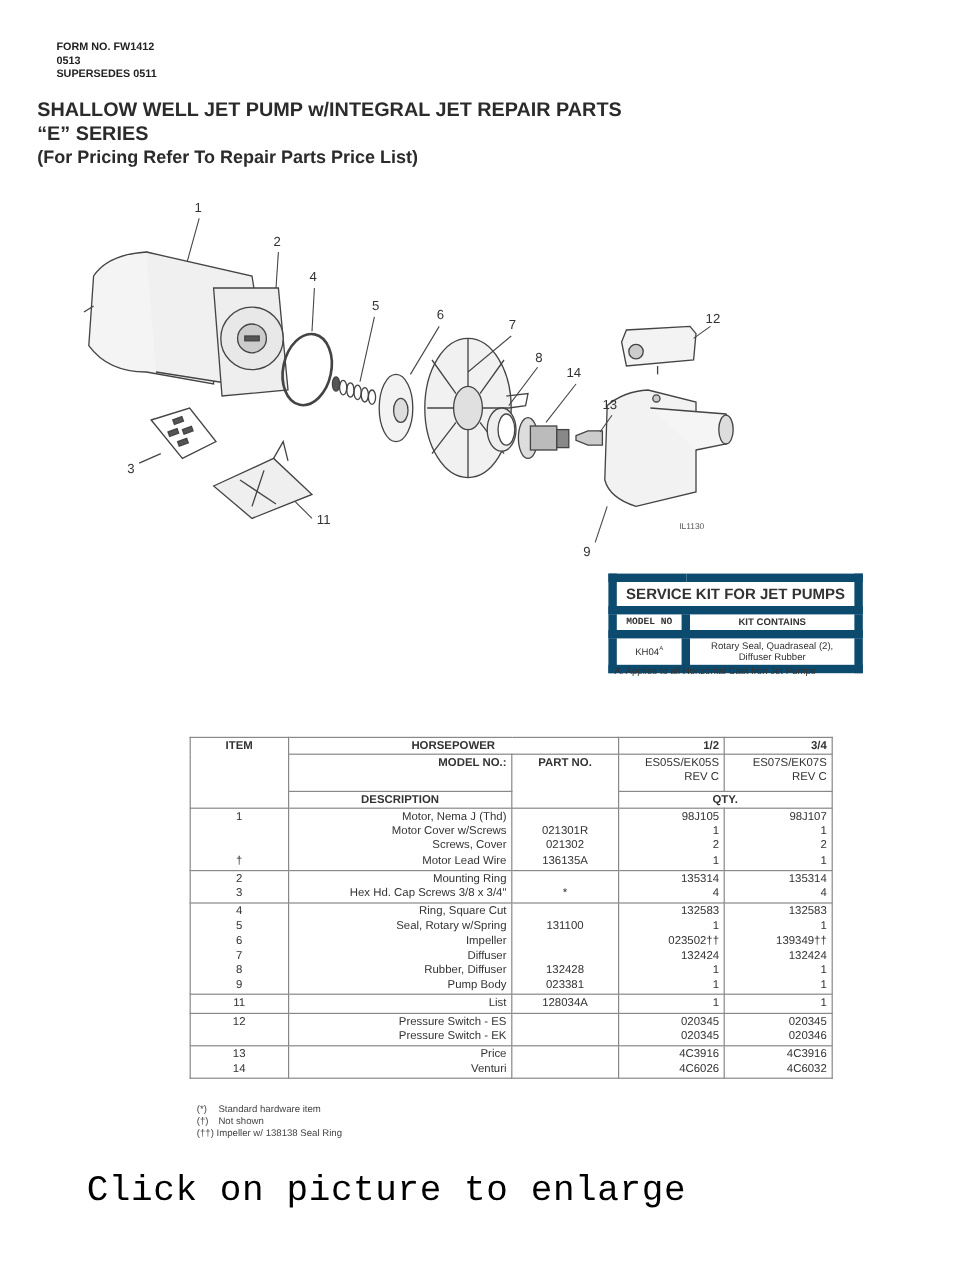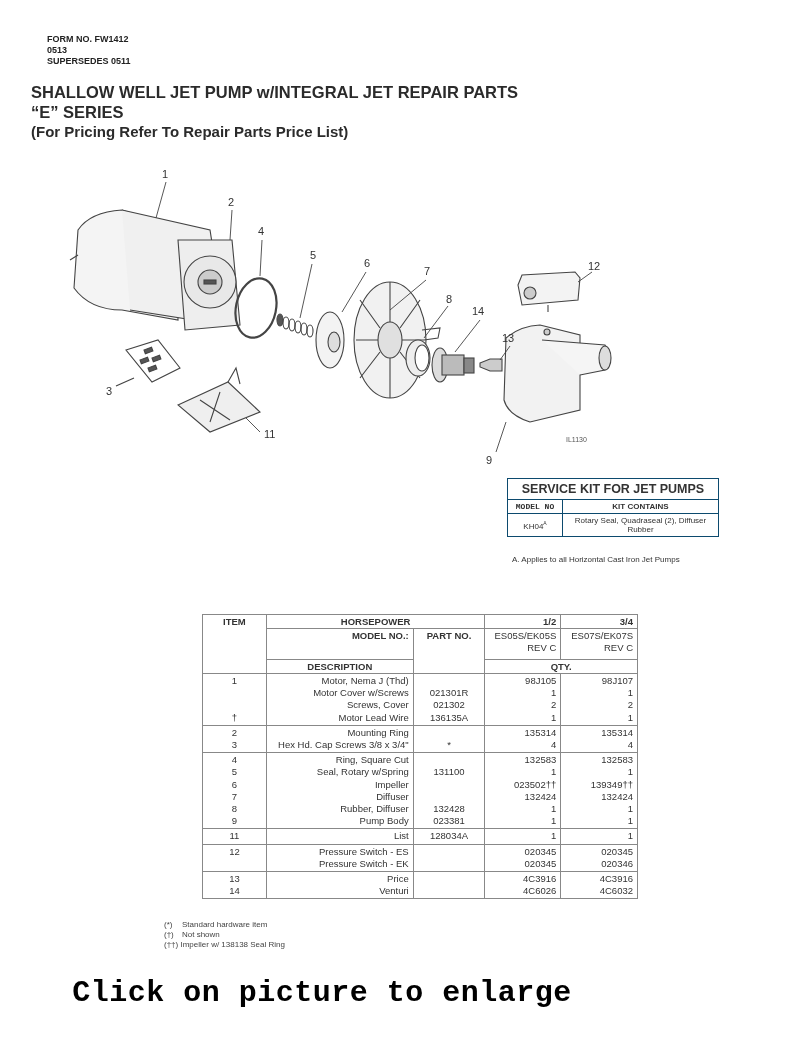--- a/index.html
+++ b/index.html
@@ -12,38 +12,38 @@
   .title-block .t1 { font-size: 16.5px; line-height: 20px; }
   .title-block .t2 { font-size: 16.5px; line-height: 20px; }
   .title-block .t3 { font-size: 15px; line-height: 20px; }
 
   .diagram { position: absolute; left: 60px; top: 160px; width: 580px; height: 320px; }
   .diagram svg { width: 100%; height: 100%; }
   .callout { position: absolute; font-size: 11px; color: #333; }
   .ill-code { position: absolute; font-size: 7px; color: #555; }
 
   .kit { position: absolute; left: 507px; top: 478px; width: 212px; border-collapse: collapse; font-size: 8px; color: #333; }
-  .kit td, .kit th { border: 1px solid #0c4a6e; text-align: center; padding: 2px 3px; }
+  .kit td, .kit th { border: 7px solid #0c4a6e; text-align: center; padding: 2px 3px; }
   .kit .kit-title { font-size: 12.5px; font-weight: bold; padding: 3px 2px; }
   .kit .hdr { font-weight: bold; font-size: 8px; }
   .kit-note { position: absolute; left: 512px; top: 555px; font-size: 8px; color: #333; }
 
-  .parts { position: absolute; left: 158px; top: 614px; width: 436px; border-collapse: collapse; font-size: 9.5px; color: #333; margin-left: 44px; }
+  .parts { position: absolute; left: 158px; top: 614px; width: 536px; border-collapse: collapse; font-size: 9.5px; color: #333; }
   .parts td, .parts th { border: 1px solid #888; padding: 1px 4px; vertical-align: top; }
   .parts th { font-weight: bold; font-size: 9.5px; }
   .c-item { width: 62px; text-align: center; }
   .c-desc { width: 153px; text-align: right; }
   .c-part { width: 68px; text-align: center; }
   .c-q1 { width: 68px; text-align: right; }
   .c-q2 { width: 69px; text-align: right; }
   .line { display: block; line-height: 12.2px; min-height: 12.2px; }
   .indent { padding-left: 28px; }
   .footnotes { position: absolute; left: 164px; top: 920px; font-size: 8px; color: #444; line-height: 10px; }
   .footnotes .sym { display: inline-block; width: 18px; }
-  .enlarge { position: absolute; left: 0; top: 976px; width: 644px; text-align: center; font-family: "Liberation Mono", "DejaVu Sans Mono", monospace; font-size: 30px; font-weight: bold; color: #000; cursor: pointer; letter-spacing: 0.5px; }
+  .enlarge { position: absolute; left: 0; top: 976px; width: 644px; text-align: center; font-family: "Liberation Mono", "DejaVu Sans Mono", monospace; font-size: 30px; font-weight: normal; color: #000; cursor: pointer; letter-spacing: 0.5px; }
 </style>
 </head>
 <body>
 
 <div class="form-no">
   <div>FORM NO. FW1412</div>
   <div>0513</div>
   <div>SUPERSEDES 0511</div>
 </div>
 

